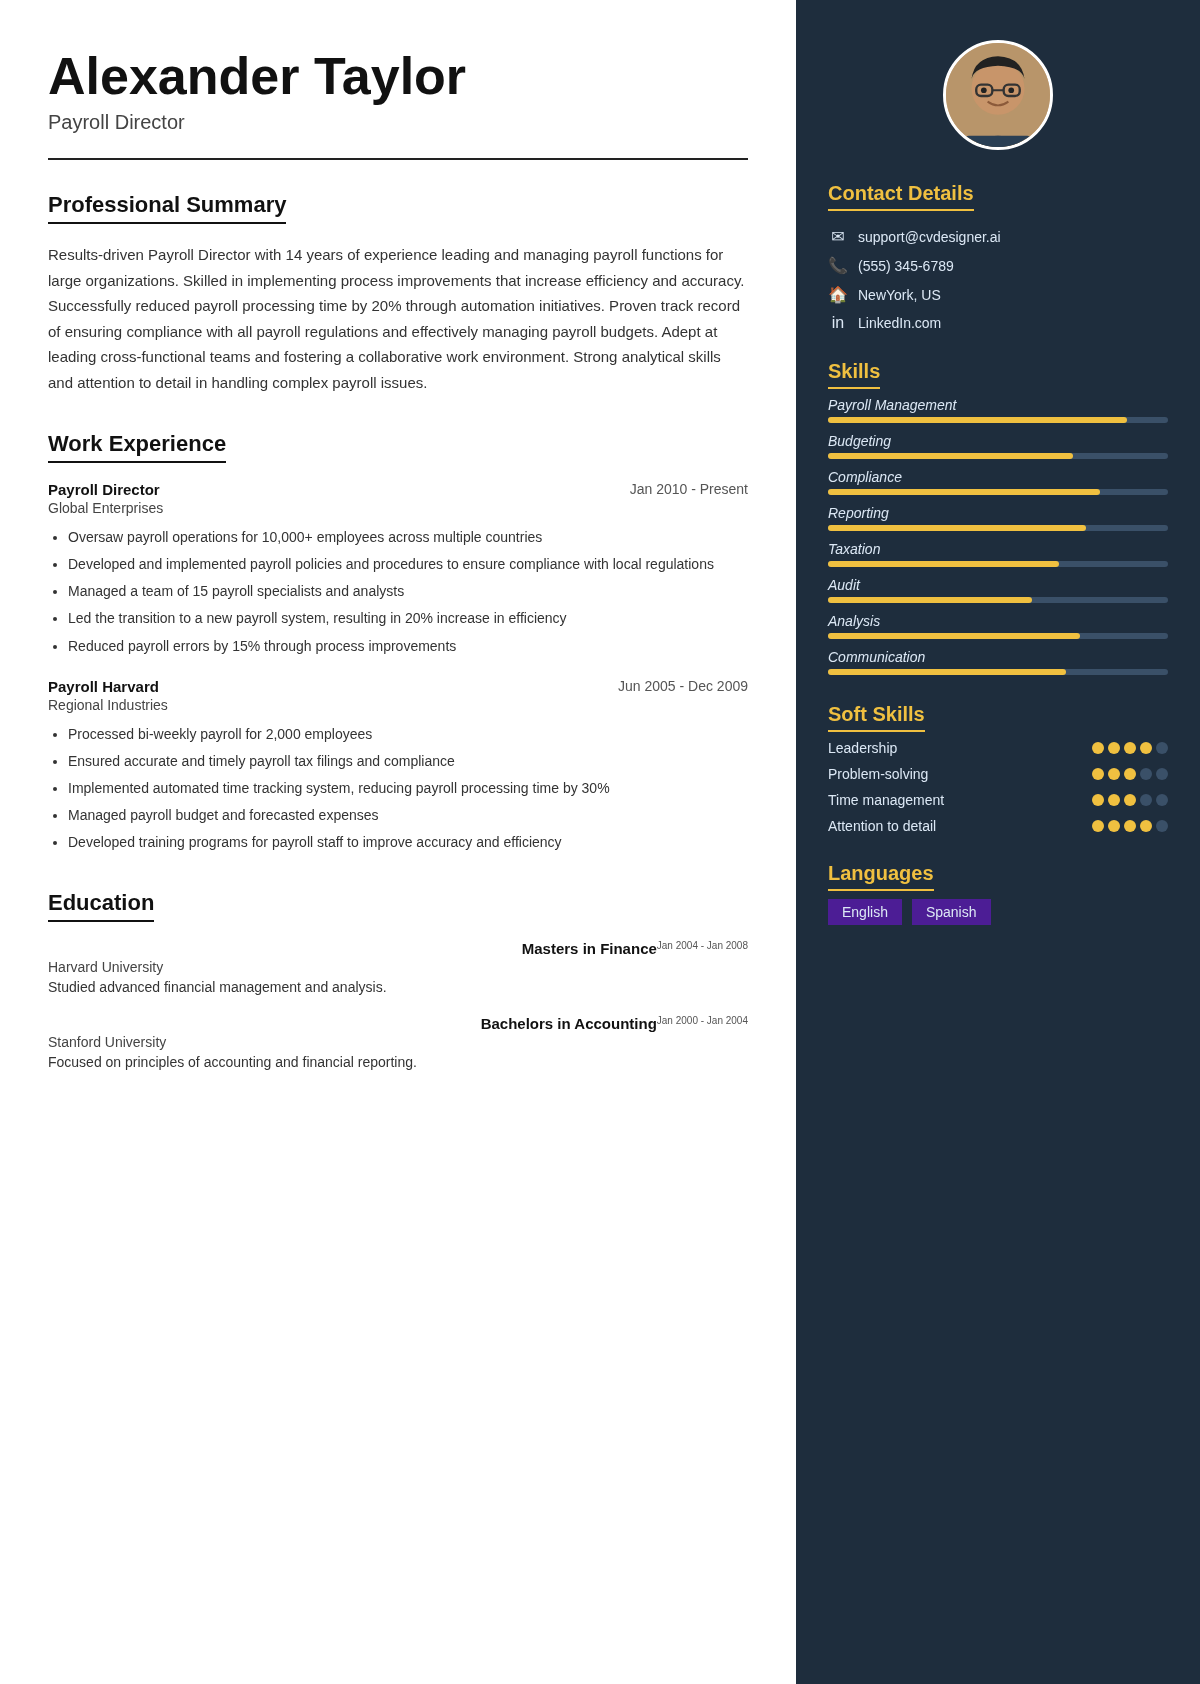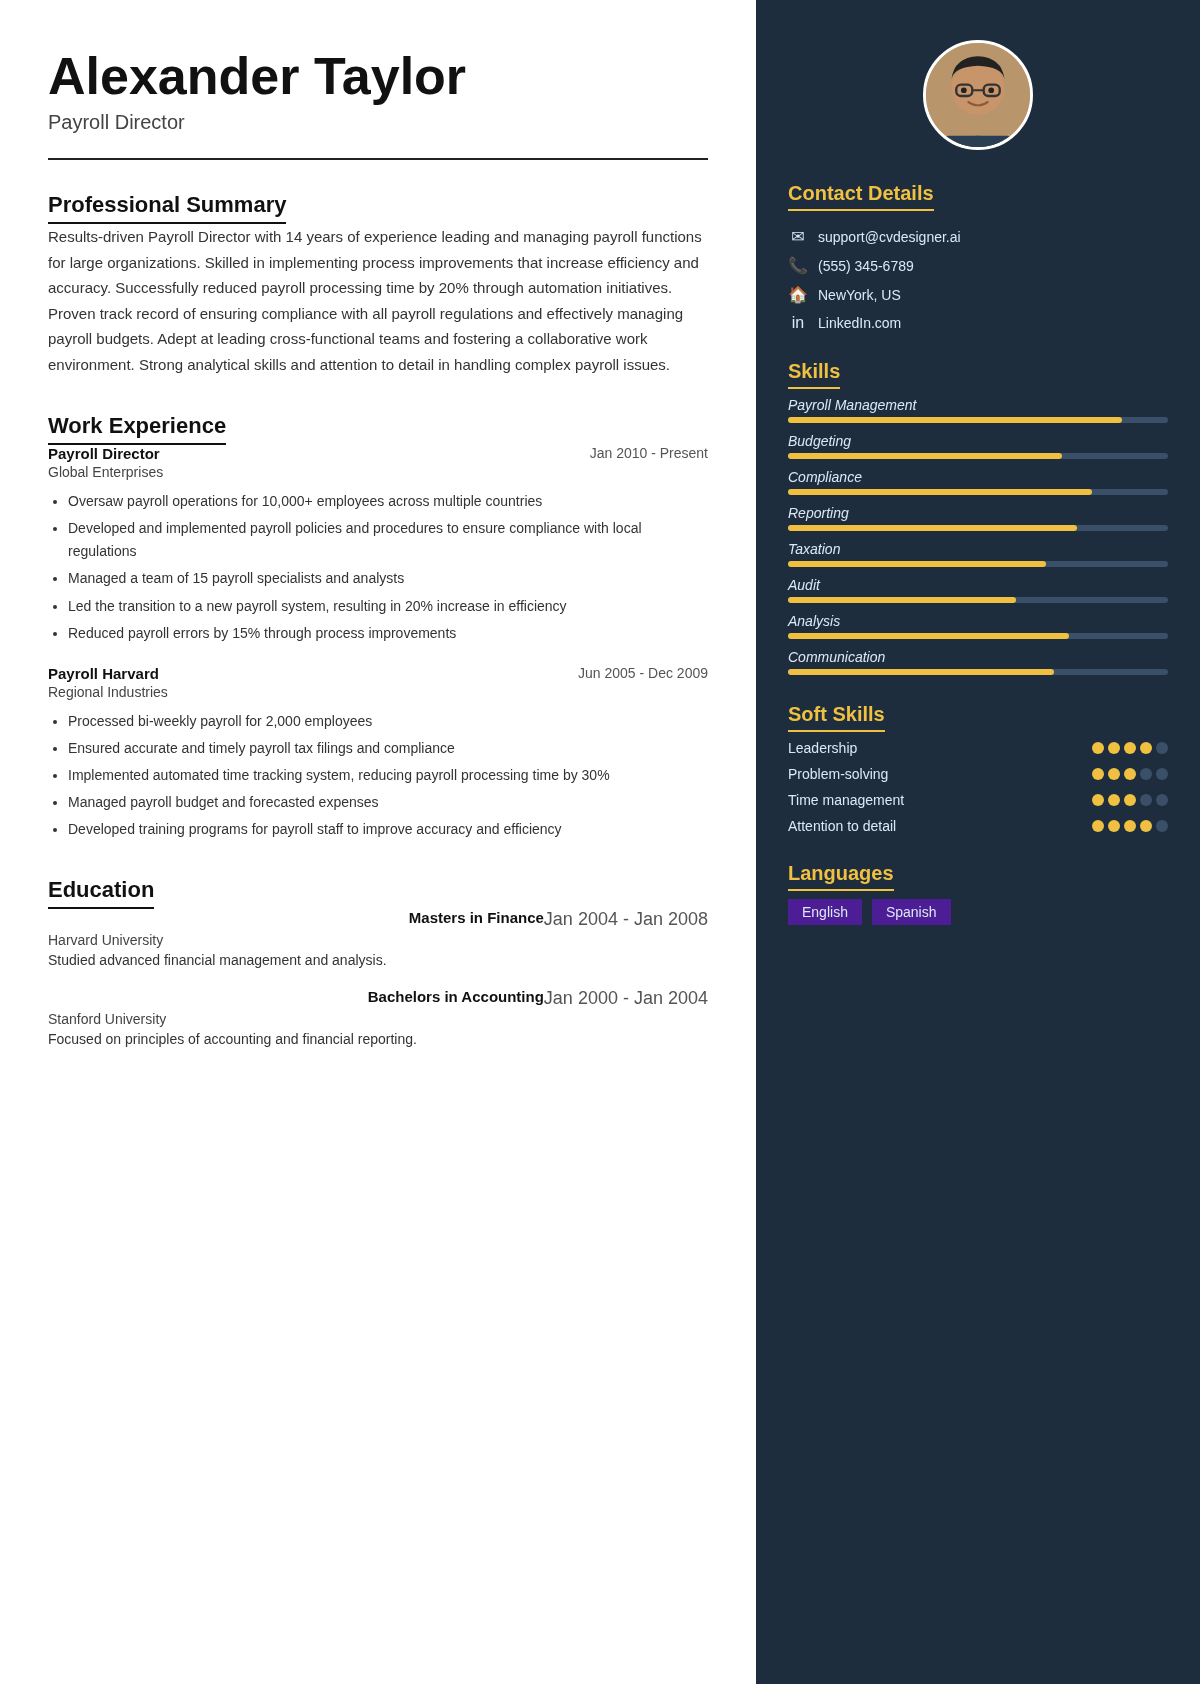--- a/index.html
+++ b/index.html
@@ -9,21 +9,21 @@
       width: 1200px;
       min-height: 1684px;
       display: flex;
     }
     .left-panel {
       flex: 1;
       padding: 48px 48px 48px 48px;
       background: #fff;
     }
     .right-panel {
-      width: 444px;
+      width: 404px;
       background: #1e2d3d;
       color: #fff;
       padding: 40px 32px;
       flex-shrink: 0;
     }
 
     
     .name {
       font-size: 52px;
       font-weight: 900;
@@ -40,20 +40,21 @@
       border: none;
       border-top: 2px solid #222;
       margin-bottom: 32px;
     }
     .section-title {
       font-size: 22px;
       font-weight: 700;
       color: #111;
       border-bottom: 2px solid #111;
       padding-bottom: 4px;
+      margin-bottom: 18px;
       display: inline-block;
     }
     .section {
       margin-bottom: 36px;
     }
     .summary-text {
       font-size: 15px;
       color: #333;
       line-height: 1.7;
     }
@@ -93,21 +94,21 @@
       justify-content: flex-end;
       align-items: flex-start;
       margin-bottom: 2px;
     }
     .edu-degree {
       font-size: 15px;
       font-weight: 700;
       color: #111;
     }
     .edu-date {
-      font-size: 18px;
+      font-size: 10px;
       color: #555;
       white-space: nowrap;
     }
     .edu-school {
       font-size: 14px;
       color: #444;
       margin-bottom: 4px;
     }
     .edu-desc {
       font-size: 14px;

